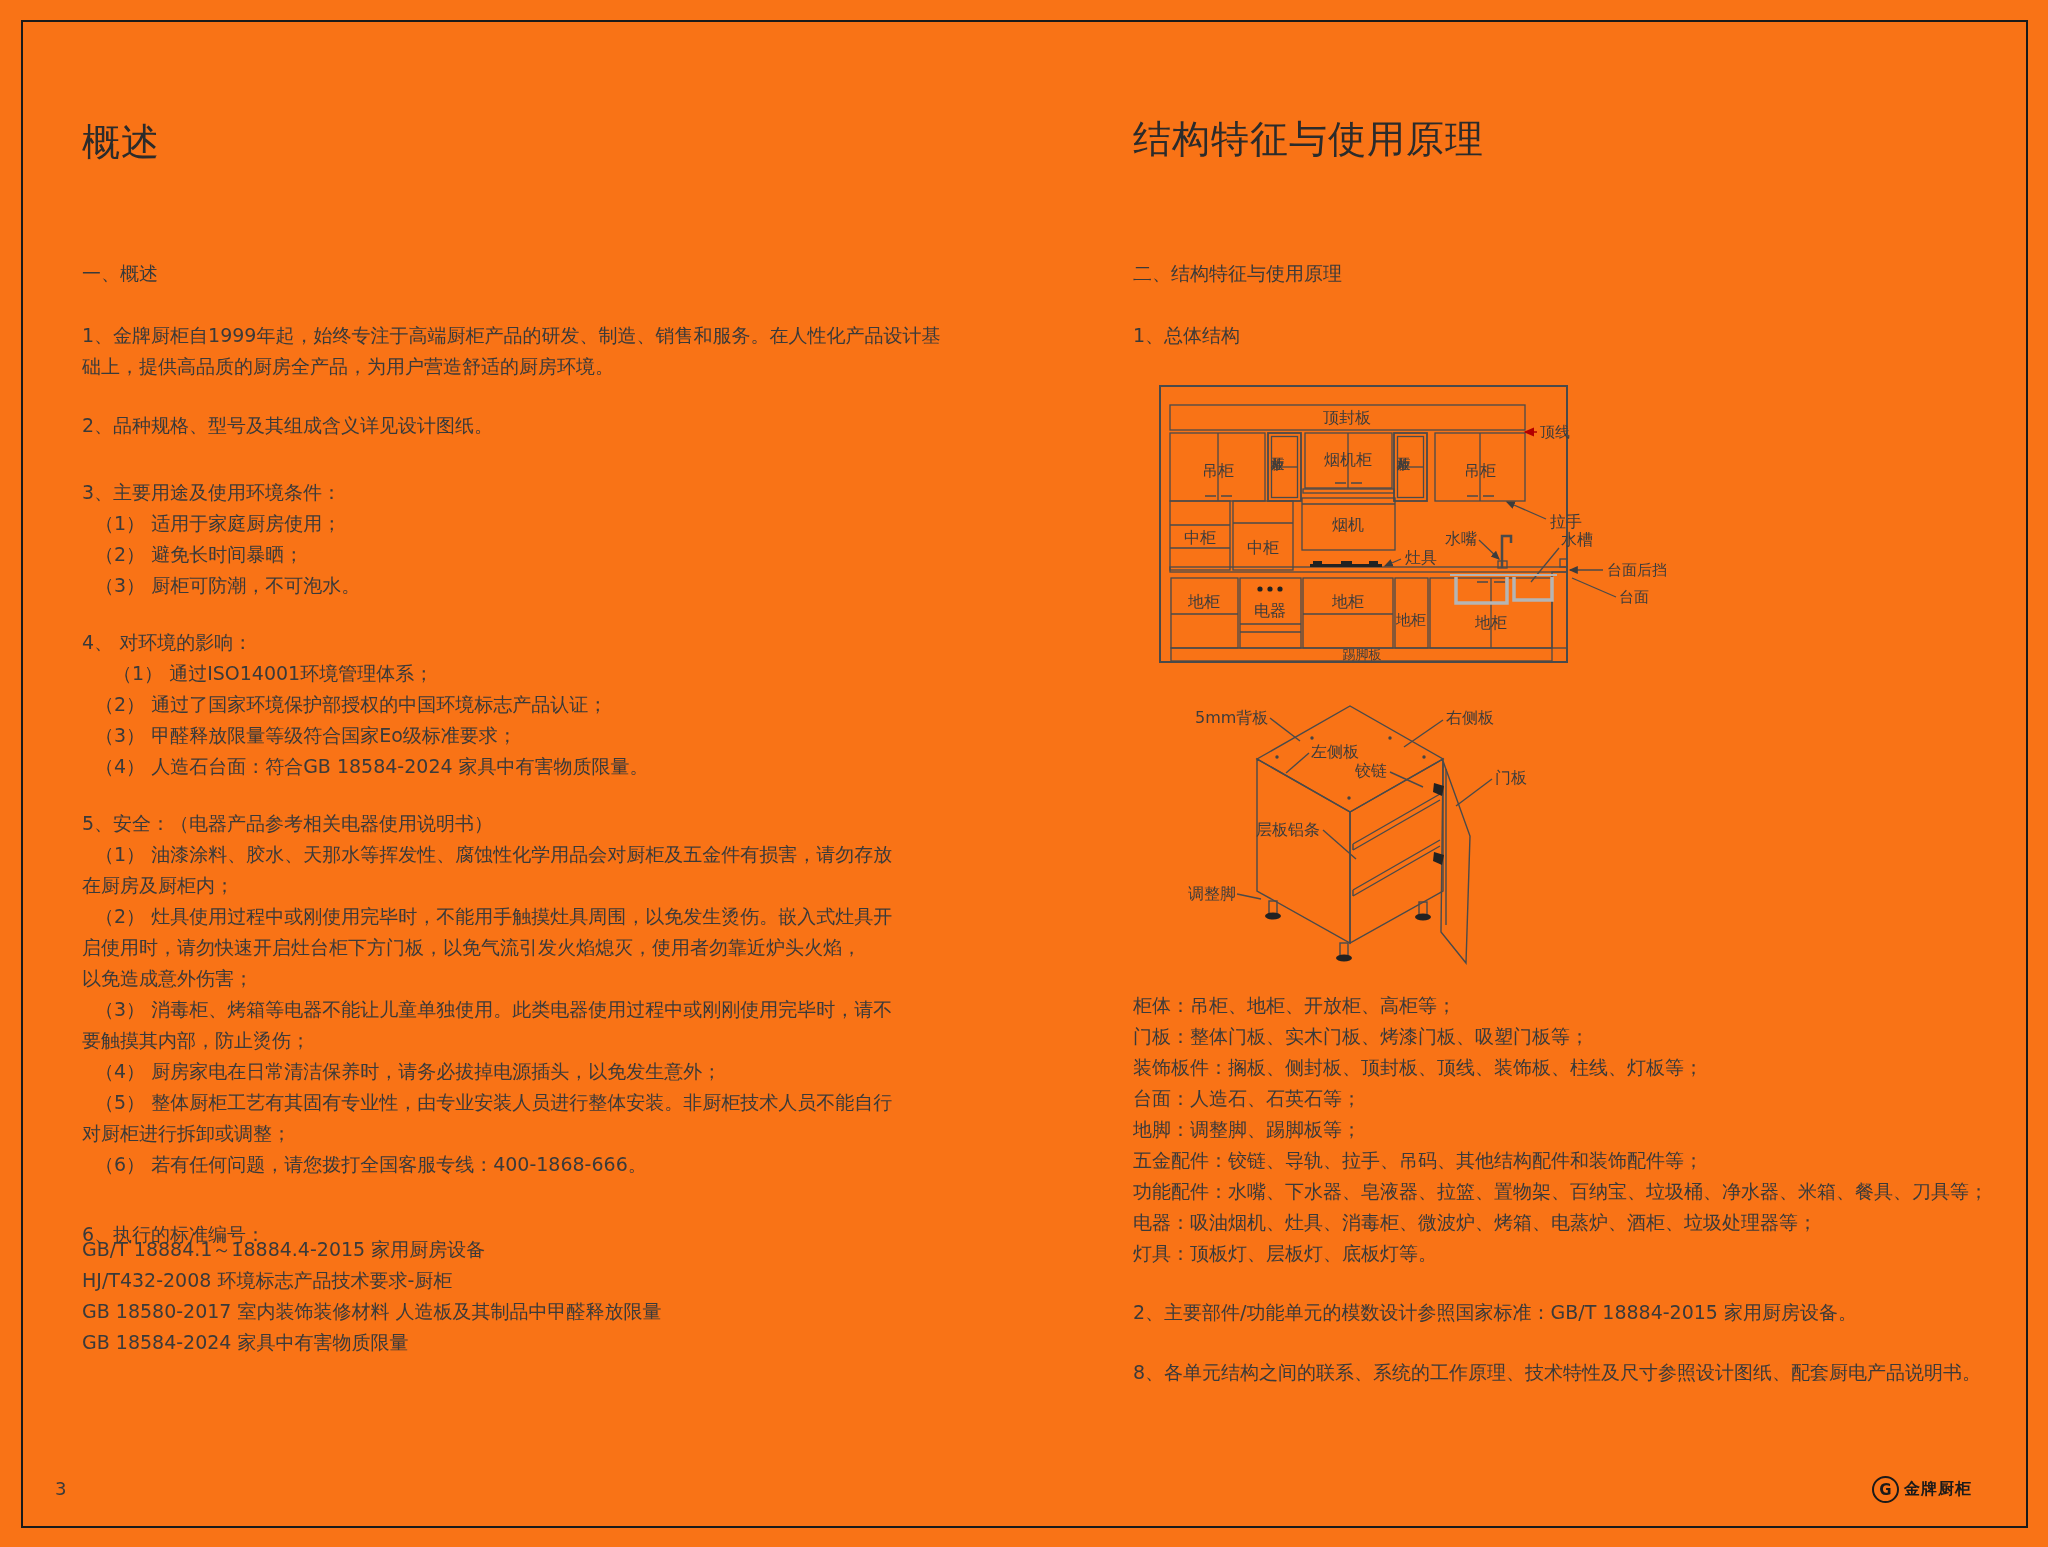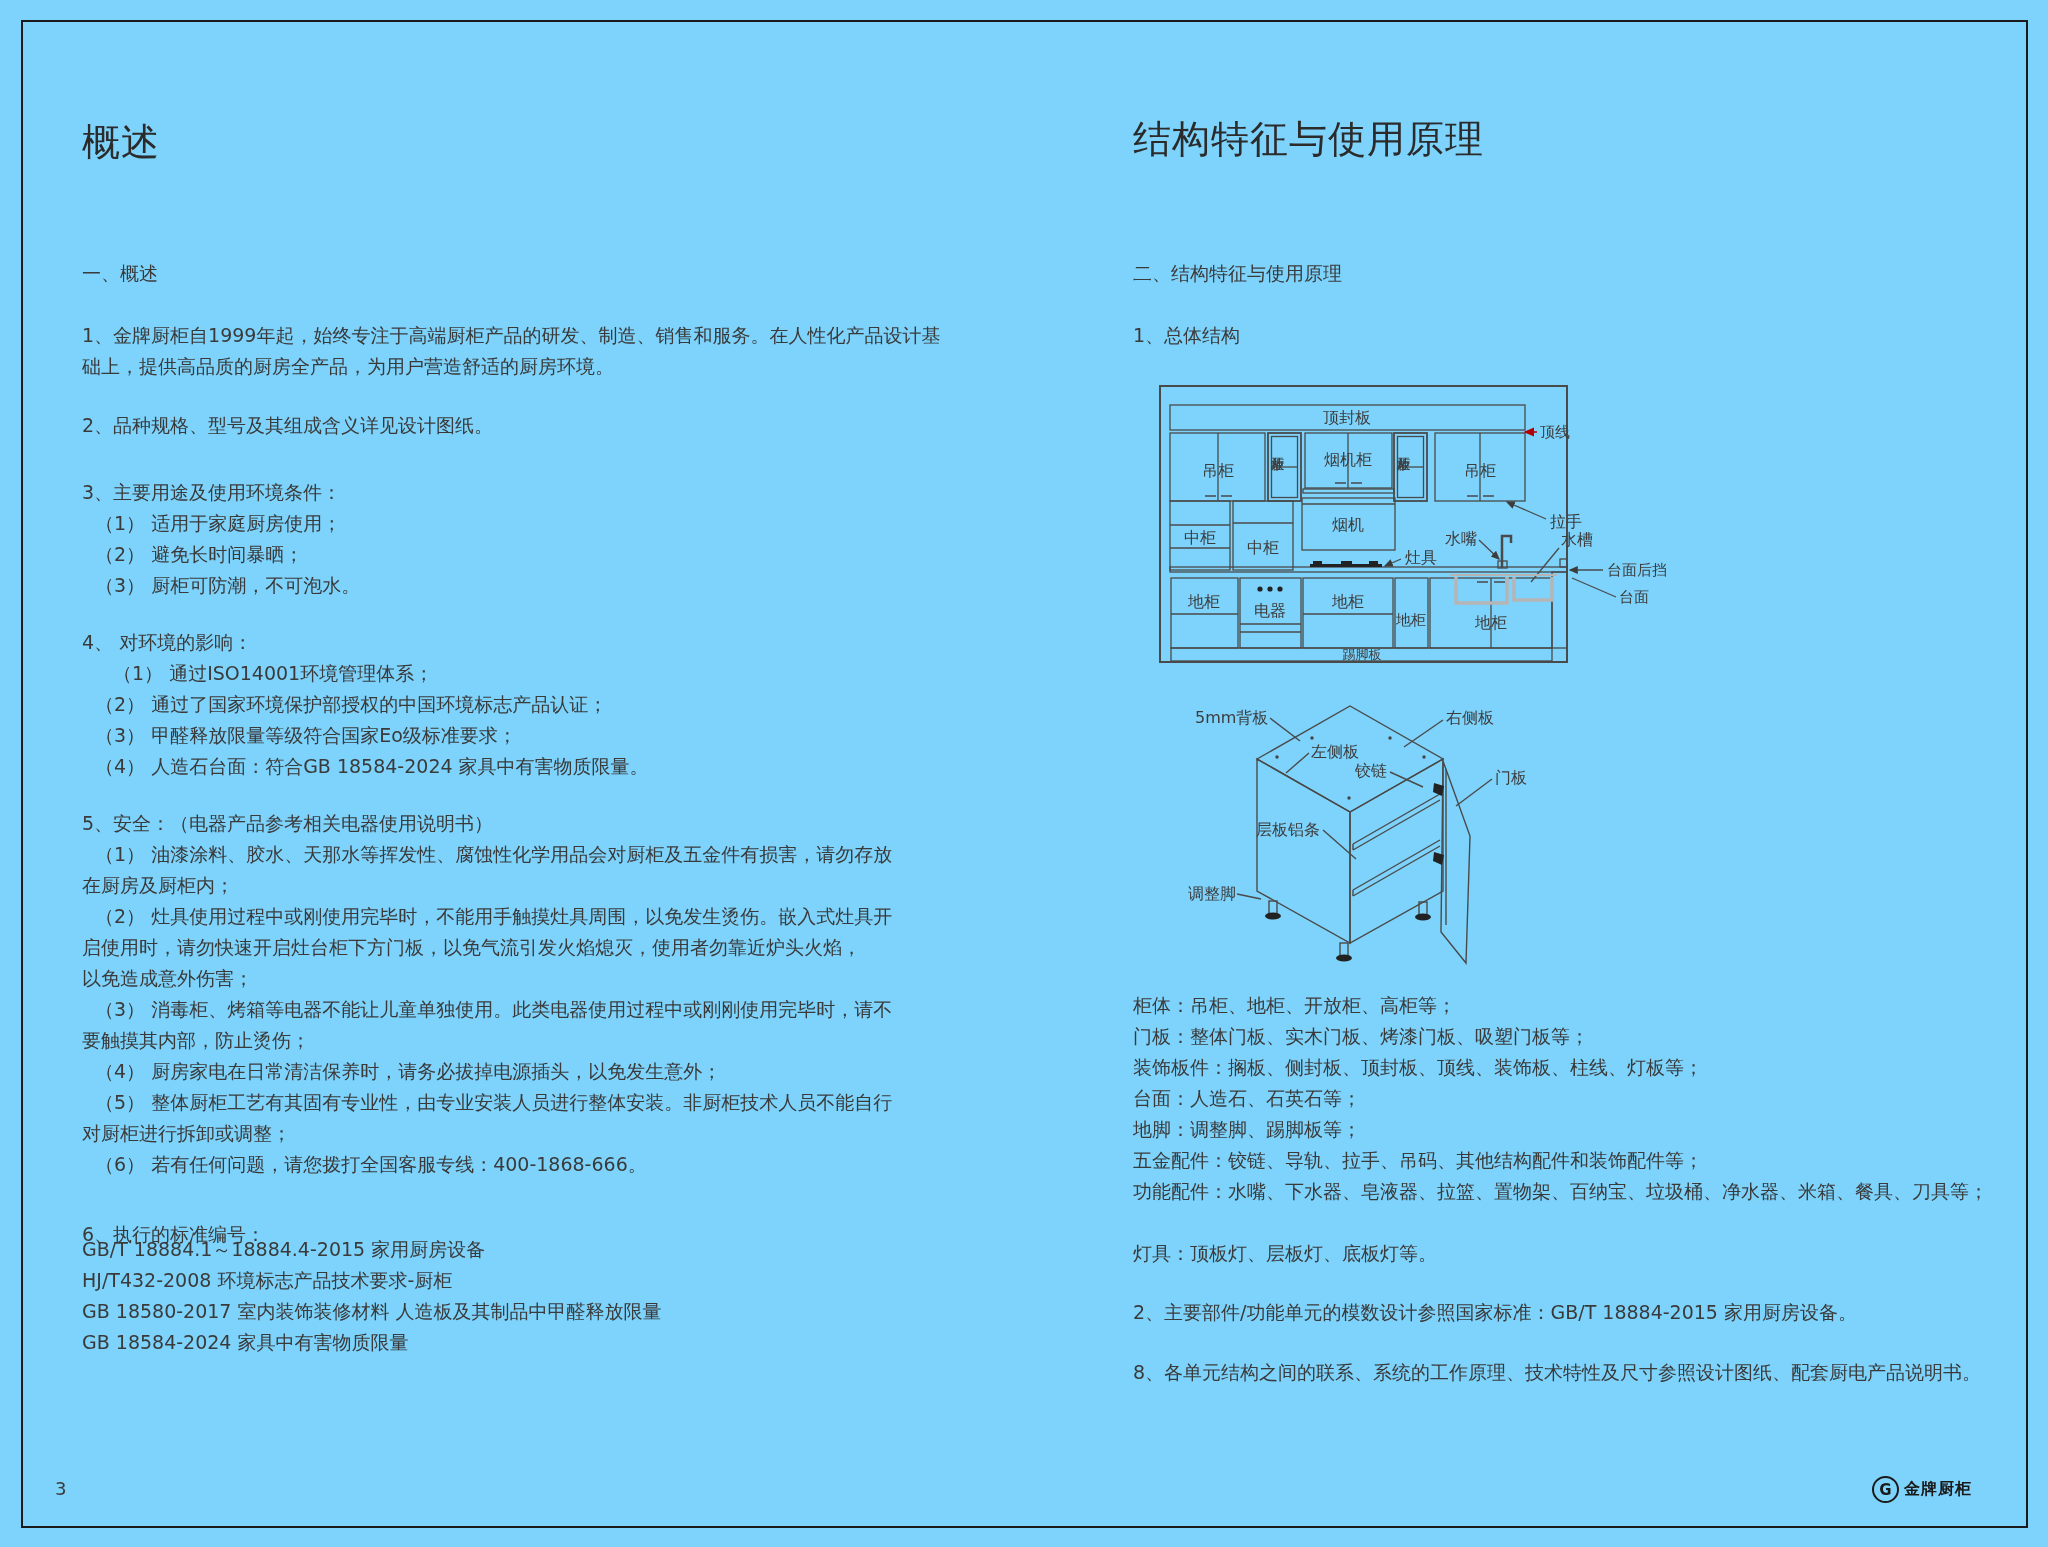--- a/index.html
+++ b/index.html
@@ -1,16 +1,16 @@
 <!DOCTYPE html>
 <html><head>
 <meta charset="utf-8">
 <style>
   html,body{margin:0;padding:0;background:#fff;}
-  .page{position:relative;width:2048px;height:1547px;background:#7dd3fc;overflow:hidden;
+  .page{position:relative;width:2048px;height:1547px;background:#f97316;overflow:hidden;
         font-family:"DejaVu Sans","Liberation Sans",sans-serif;color:#3a3a3a;}
   .frame{position:absolute;left:21px;top:20px;width:2003px;height:1504px;border:2px solid #1a1a1a;}
   .h1{position:absolute;font-size:38px;line-height:40px;color:#2b2b2b;white-space:nowrap;letter-spacing:1px;}
   .ln{position:absolute;font-size:19px;line-height:31px;white-space:nowrap;color:#3a3a3a;}
   .ind{padding-left:13px;}
   .pageno{position:absolute;left:55px;top:1478px;font-size:18px;color:#3a3a3a;}
   .logo{position:absolute;left:1872px;top:1476px;display:flex;align-items:center;gap:5px;}
   .logo .g{width:23px;height:23px;border:2px solid #1a1a1a;border-radius:50%;display:flex;
            align-items:center;justify-content:center;font-size:15px;font-weight:bold;color:#1a1a1a;}
   .logo .t{font-size:16px;font-weight:bold;color:#1a1a1a;letter-spacing:1px;}
@@ -237,20 +237,21 @@
     </g>
   </svg>
 
   <div class="ln" style="left:1133px;top:990px;">柜体：吊柜、地柜、开放柜、高柜等；</div>
   <div class="ln" style="left:1133px;top:1021px;">门板：整体门板、实木门板、烤漆门板、吸塑门板等；</div>
   <div class="ln" style="left:1133px;top:1052px;">装饰板件：搁板、侧封板、顶封板、顶线、装饰板、柱线、灯板等；</div>
   <div class="ln" style="left:1133px;top:1083px;">台面：人造石、石英石等；</div>
   <div class="ln" style="left:1133px;top:1114px;">地脚：调整脚、踢脚板等；</div>
   <div class="ln" style="left:1133px;top:1145px;">五金配件：铰链、导轨、拉手、吊码、其他结构配件和装饰配件等；</div>
   <div class="ln" style="left:1133px;top:1176px;">功能配件：水嘴、下水器、皂液器、拉篮、置物架、百纳宝、垃圾桶、净水器、米箱、餐具、刀具等；</div>
+  <div class="ln" style="left:1133px;top:1207px;">电器：吸油烟机、灶具、消毒柜、微波炉、烤箱、电蒸炉、酒柜、垃圾处理器等；</div>
   <div class="ln" style="left:1133px;top:1238px;">灯具：顶板灯、层板灯、底板灯等。</div>
 
   <div class="ln" style="left:1133px;top:1297px;">2、主要部件/功能单元的模数设计参照国家标准：GB/T 18884-2015 家用厨房设备。</div>
   <div class="ln" style="left:1133px;top:1357px;">8、各单元结构之间的联系、系统的工作原理、技术特性及尺寸参照设计图纸、配套厨电产品说明书。</div>
 
   <div class="pageno">3</div>
   <div class="logo">
     <div class="g">G</div>
     <div class="t">金牌厨柜</div>
   </div>

